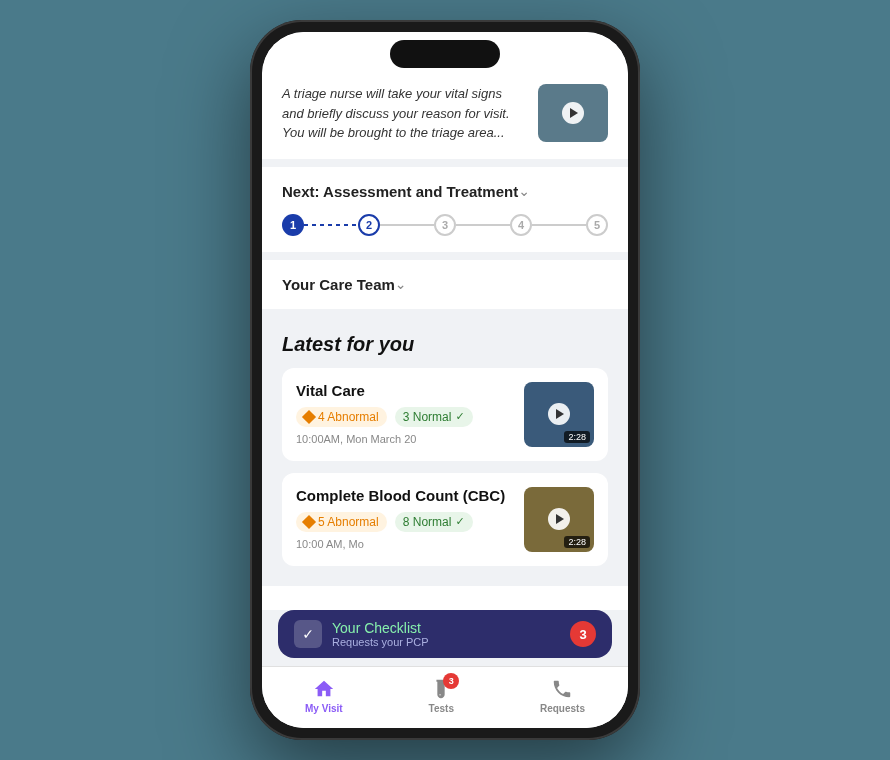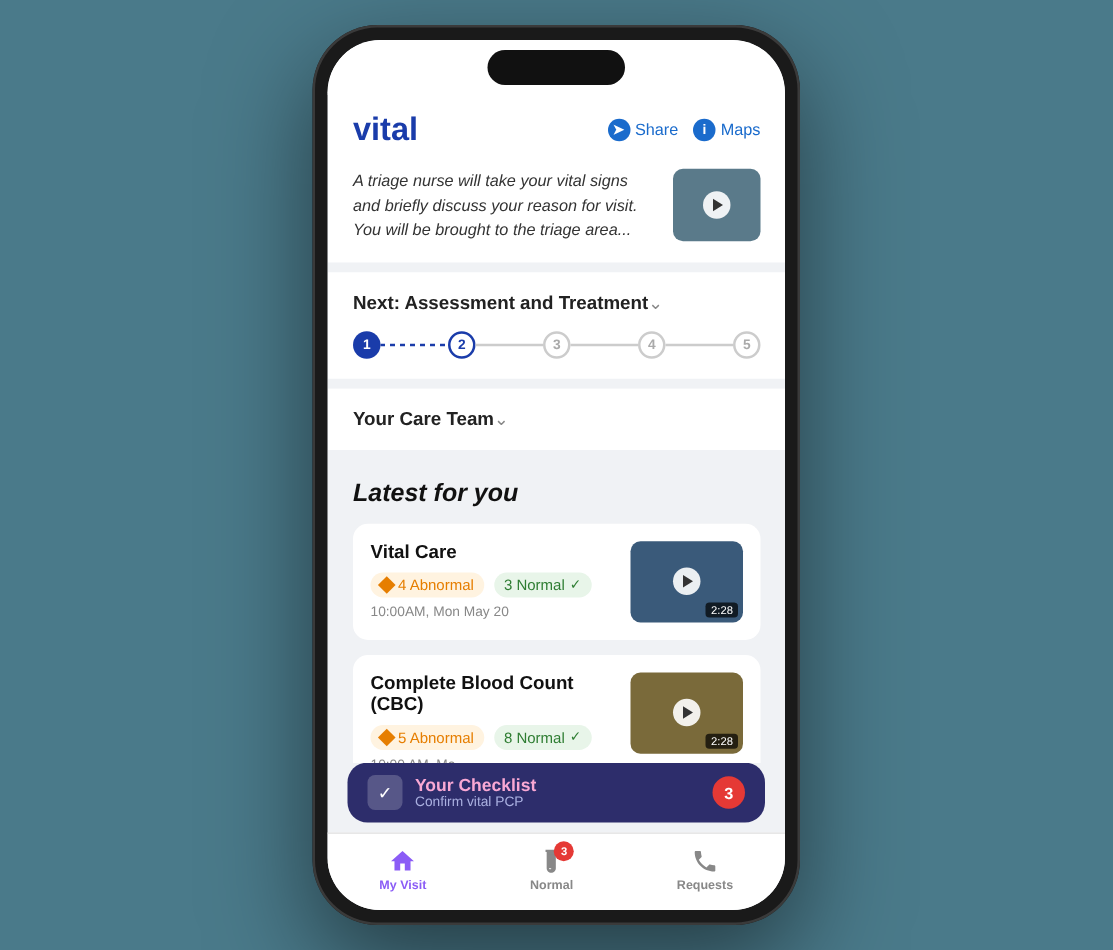--- a/index.html
+++ b/index.html
@@ -316,21 +316,21 @@
       color: #2e7d32;
       font-size: 11px;
     }
 
     .card-time {
       font-size: 11px;
       color: #888;
     }
 
     .card-video {
-      width: 90px;
+      width: 70px;
       height: 65px;
       border-radius: 8px;
       flex-shrink: 0;
       position: relative;
       overflow: hidden;
       display: flex;
       align-items: center;
       justify-content: center;
       text-align: center;
     }
@@ -373,22 +373,22 @@
       font-size: 14px;
       flex-shrink: 0;
     }
 
     .checklist-text {
       flex: 1;
     }
 
     .checklist-title {
       font-size: 14px;
-      font-weight: 700;
-      color: #f9a8d4;
+      font-weight: 400;
+      color: #86efac;
     }
 
     .checklist-sub {
       font-size: 11px;
       color: #aab0e0;
     }
 
     .checklist-badge {
       width: 26px;
       height: 26px;
@@ -465,35 +465,20 @@
 <body>
 
 <div class="phone-frame">
   <div class="phone-screen">
     <div class="notch-area">
       <div class="dynamic-island"></div>
     </div>
 
     <div class="scroll-area">
 
-      <div class="header">
-        <span class="app-title">vital</span>
-        <div class="header-actions">
-          <a class="header-link">
-            <span class="header-link-icon share-icon-bg">➤</span>
-            <span>Share</span>
-          </a>
-          <a class="header-link">
-            <span class="header-link-icon info-icon-bg">
-                <b>i</b>
-              </span>
-            <span>Maps</span>
-          </a>
-        </div>
-      </div>
 
       <div class="triage-section">
         <p class="triage-text">A triage nurse will take your vital signs and briefly discuss your reason for visit. You will be brought to the triage area...</p>
         <div class="triage-video">
           <div class="play-btn">
             <div class="play-triangle"></div>
           </div>
         </div>
       </div>
 
@@ -537,21 +522,21 @@
             <div class="badge-row">
               <span class="badge badge-abnormal">
                 <span class="badge-diamond"></span>
                 <span>4 Abnormal</span>
               </span>
               <span class="badge badge-normal">
                 <span>3 Normal</span>
                 <span class="badge-check">✓</span>
               </span>
             </div>
-            <div class="card-time">10:00AM, Mon May 20</div>
+            <div class="card-time">10:00AM, Mon March 20</div>
           </div>
           <div class="card-video card-video-bg-1">
             <div class="play-btn">
               <div class="play-triangle"></div>
             </div>
             <span class="video-duration">2:28</span>
           </div>
         </div>
 
         <div class="card">
@@ -577,21 +562,21 @@
           </div>
         </div>
 
       </div>
     </div>
 
     <div class="checklist-bar">
       <div class="checklist-icon">✓</div>
       <div class="checklist-text">
         <div class="checklist-title">Your Checklist</div>
-        <div class="checklist-sub">Confirm vital PCP</div>
+        <div class="checklist-sub">Requests your PCP</div>
       </div>
       <div class="checklist-badge">3</div>
     </div>
 
     <div class="bottom-nav">
       <div class="nav-item nav-active">
         <div class="nav-icon house-icon">
           <svg viewBox="0 0 24 24" fill="currentColor">
             <path d="M10 20v-6h4v6h5v-8h3L12 3 2 12h3v8z"></path>
           </svg>
@@ -599,21 +584,21 @@
         <span class="nav-label">My Visit</span>
       </div>
       <div class="nav-item nav-inactive">
         <div class="nav-icon tube-icon">
           <svg viewBox="0 0 24 24" fill="currentColor">
             <path d="M7 2v2h1v14c0 2.21 1.79 4 4 4s4-1.79 4-4V4h1V2H7zm4 17c-.55 0-1-.45-1-1h2c0 .55-.45 1-1 1z"></path>
             <path d="M9 4h6v2H9z" fill="rgba(136,136,136,0.3)"></path>
           </svg>
           <span class="nav-badge">3</span>
         </div>
-        <span class="nav-label">Normal</span>
+        <span class="nav-label">Tests</span>
       </div>
       <div class="nav-item nav-inactive">
         <div class="nav-icon phone-icon">
           <svg viewBox="0 0 24 24" fill="currentColor">
             <path d="M6.62 10.79c1.44 2.83 3.76 5.14 6.59 6.59l2.2-2.2c.27-.27.67-.36 1.02-.24 1.12.37 2.33.57 3.57.57.55 0 1 .45 1 1V20c0 .55-.45 1-1 1-9.39 0-17-7.61-17-17 0-.55.45-1 1-1h3.5c.55 0 1 .45 1 1 0 1.25.2 2.45.57 3.57.11.35.03.74-.25 1.02l-2.2 2.2z"></path>
           </svg>
         </div>
         <span class="nav-label">Requests</span>
       </div>
     </div>

